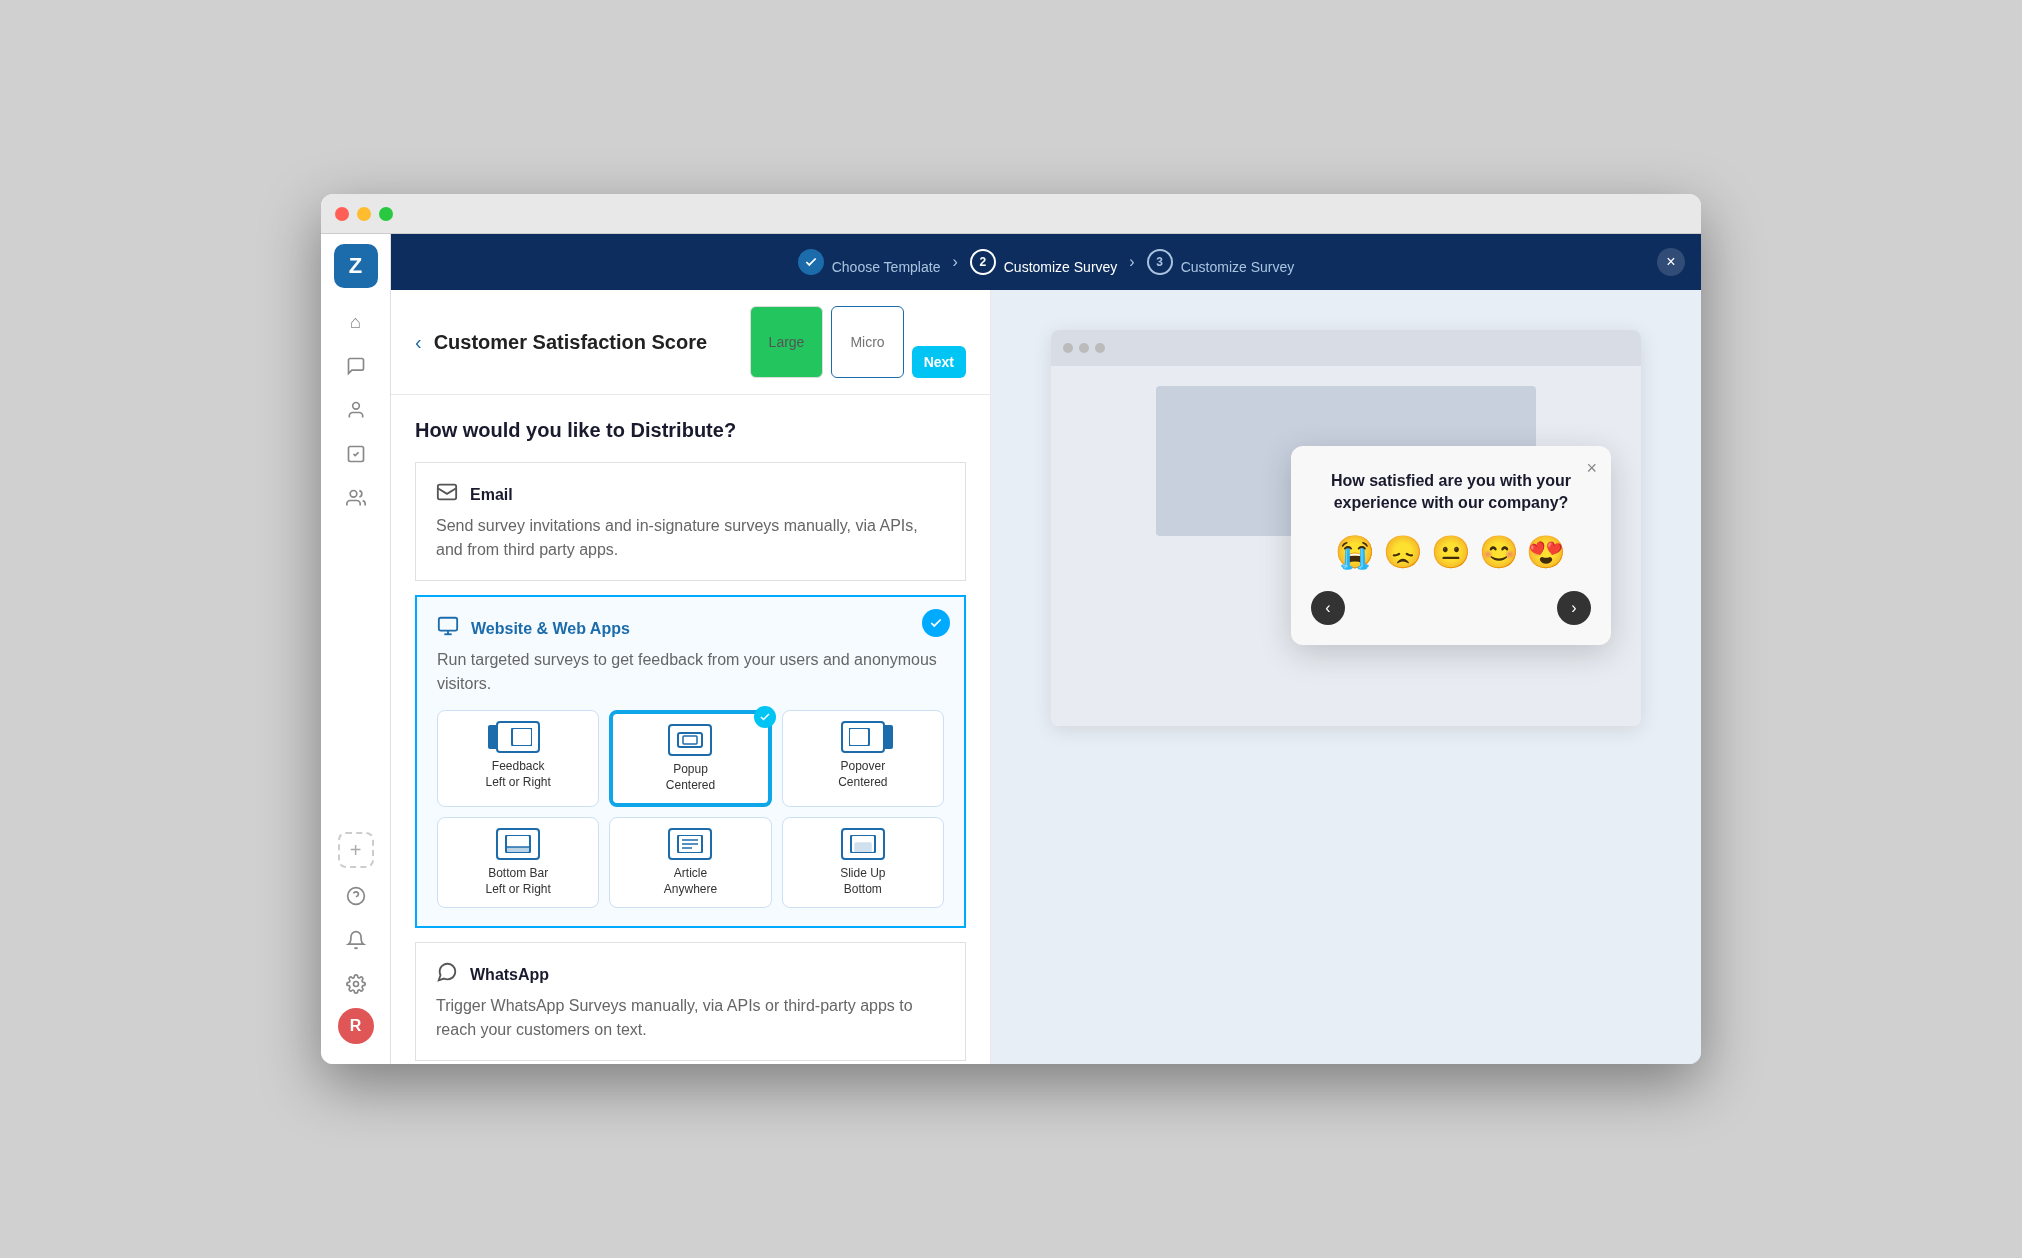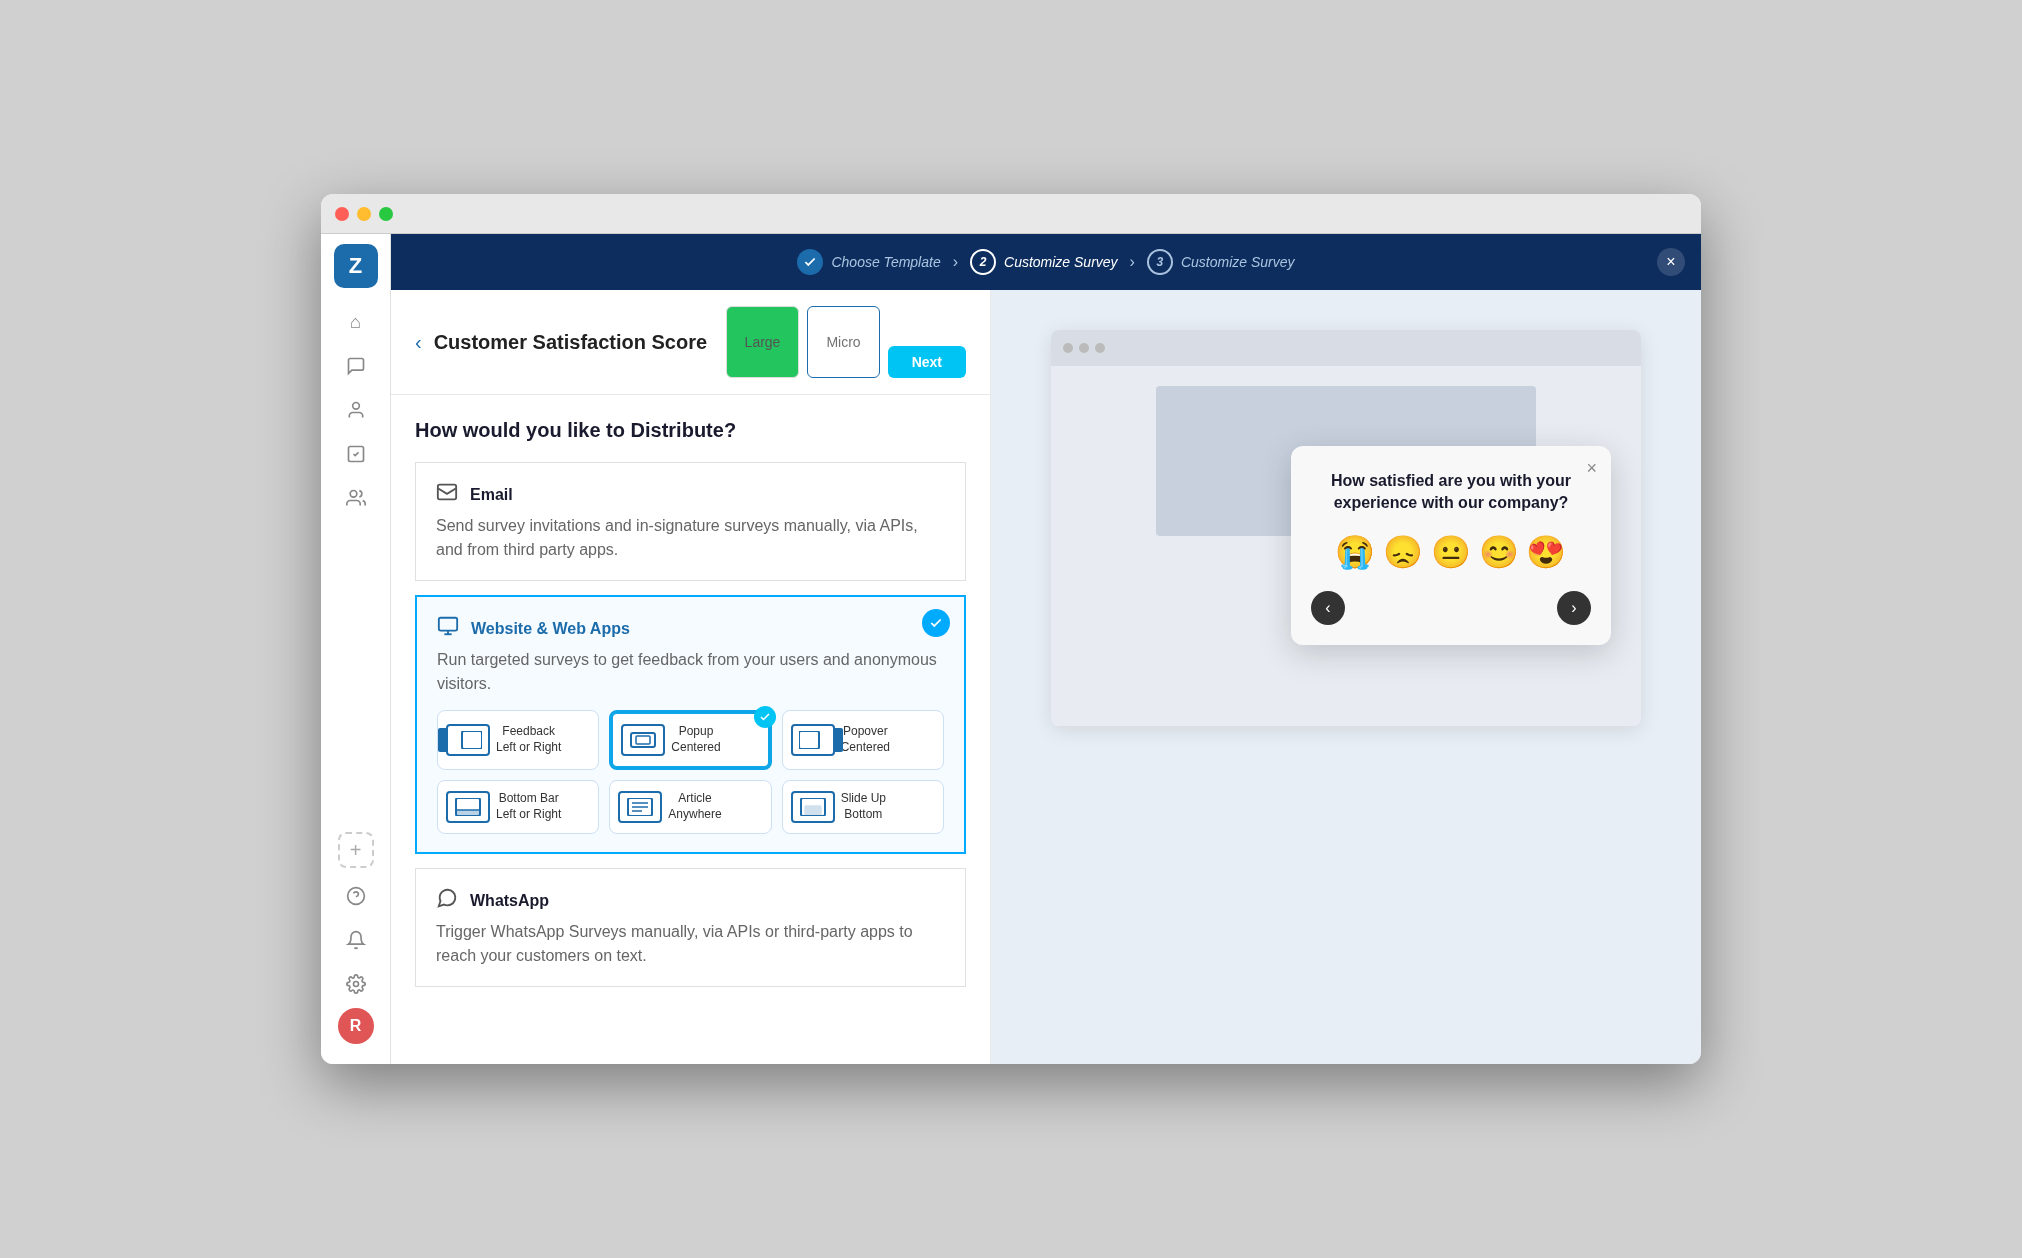--- a/index.html
+++ b/index.html
@@ -123,25 +123,24 @@
       padding: 0 20px;
       position: relative;
     }
     .steps-row {
       display: flex;
       align-items: center;
       gap: 12px;
     }
     .step-item {
       display: flex;
-      align-items: center;
+      align-items: flex-end;
       gap: 8px;
       color: #aac4e0;
       font-size: 14px;
-      font-style: italic;
     }
     .step-item.active { color: white; }
     .step-circle {
       width: 26px;
       height: 26px;
       border-radius: 50%;
       border: 2px solid #aac4e0;
       display: flex;
       align-items: center;
       justify-content: center;
@@ -226,21 +225,21 @@
       border: 1px solid #ddd;
       background: #22c55e;
       color: #555;
     }
     .btn-size.active {
       border-color: #1c6bab;
       color: #737373;
       background: #fff;
     }
     .btn-next {
-      padding: 8px 24px;
+      padding: 8px 12px;
       border-radius: 6px;
       background: #00c4f4;
       color: white;
       font-size: 14px;
       font-weight: 600;
       cursor: pointer;
       border: none;
       margin-top: 40px;
     }
 
@@ -295,21 +294,21 @@
       margin-top: 14px;
     }
     .subtype-card {
       border: 1px solid #cce0f5;
       border-radius: 8px;
       padding: 10px 8px;
       text-align: center;
       cursor: pointer;
       background: #fff;
       display: flex;
-      flex-direction: row;
+      flex-direction: column;
       align-items: center;
       gap: 6px;
       position: relative;
     }
     .subtype-card.selected {
       border: 4px solid #0ea5e9;
       align-items: center;
     }
     .subtype-icon {
       width: 44px;

